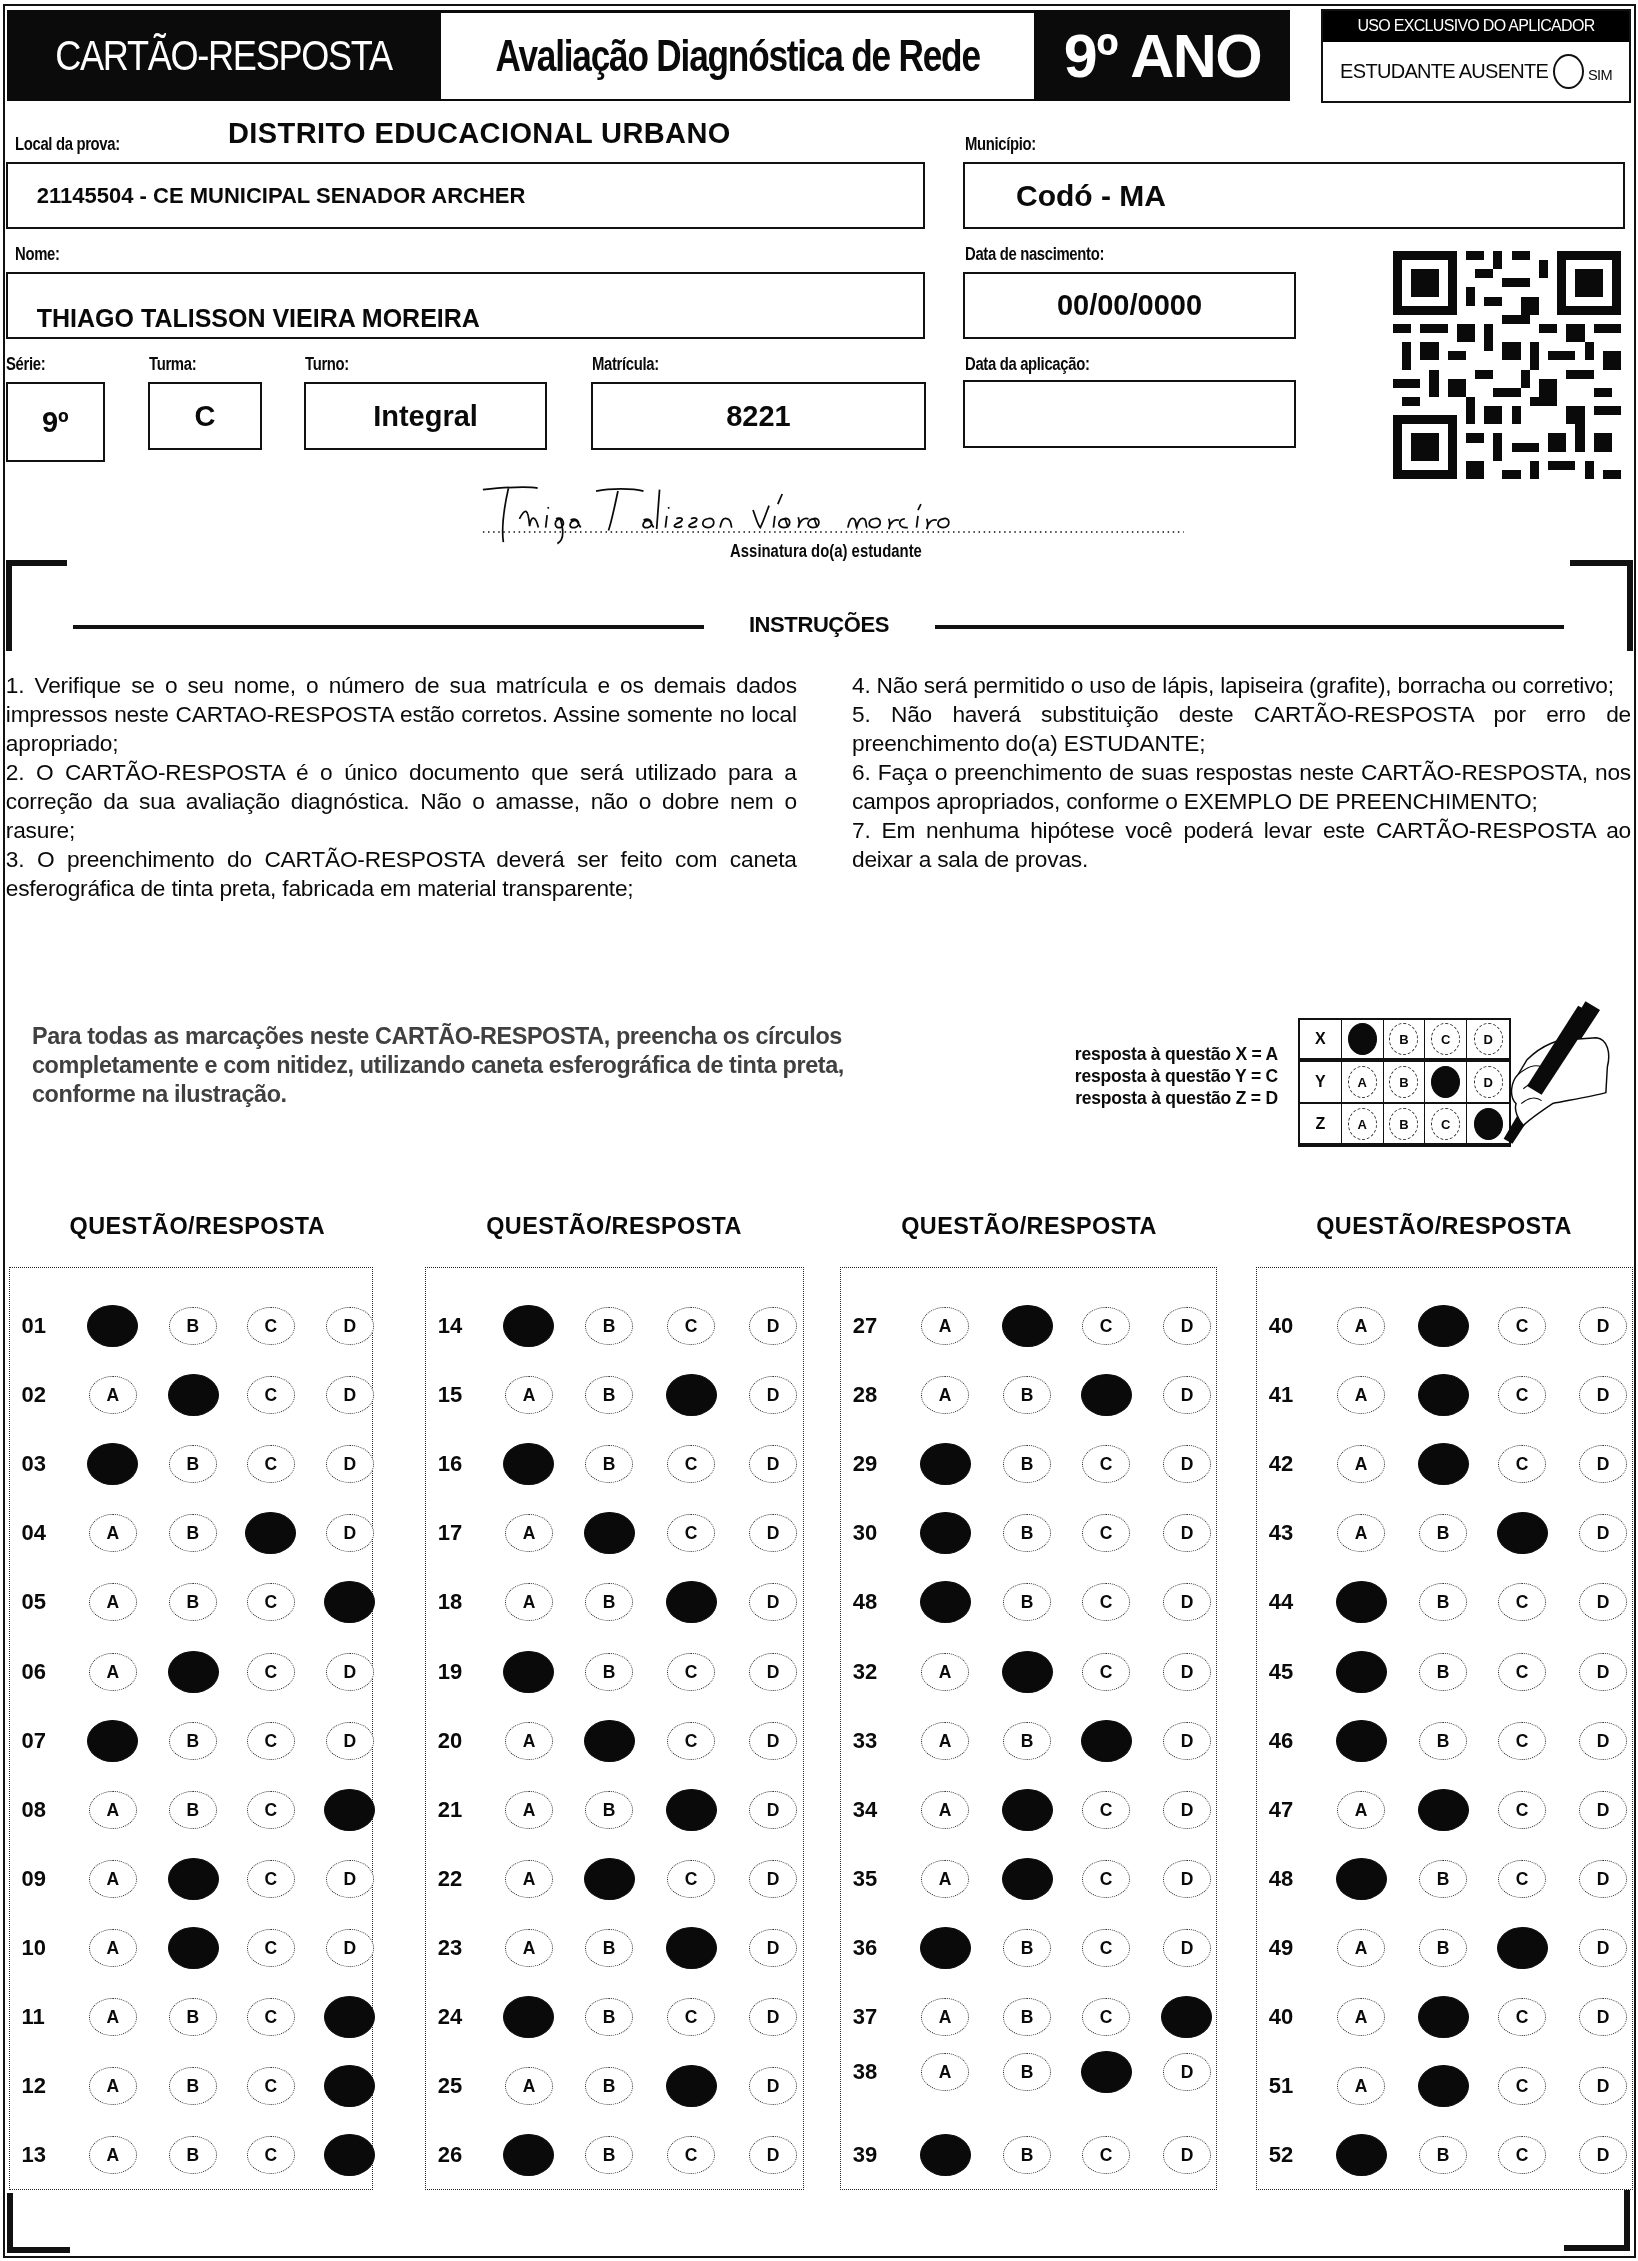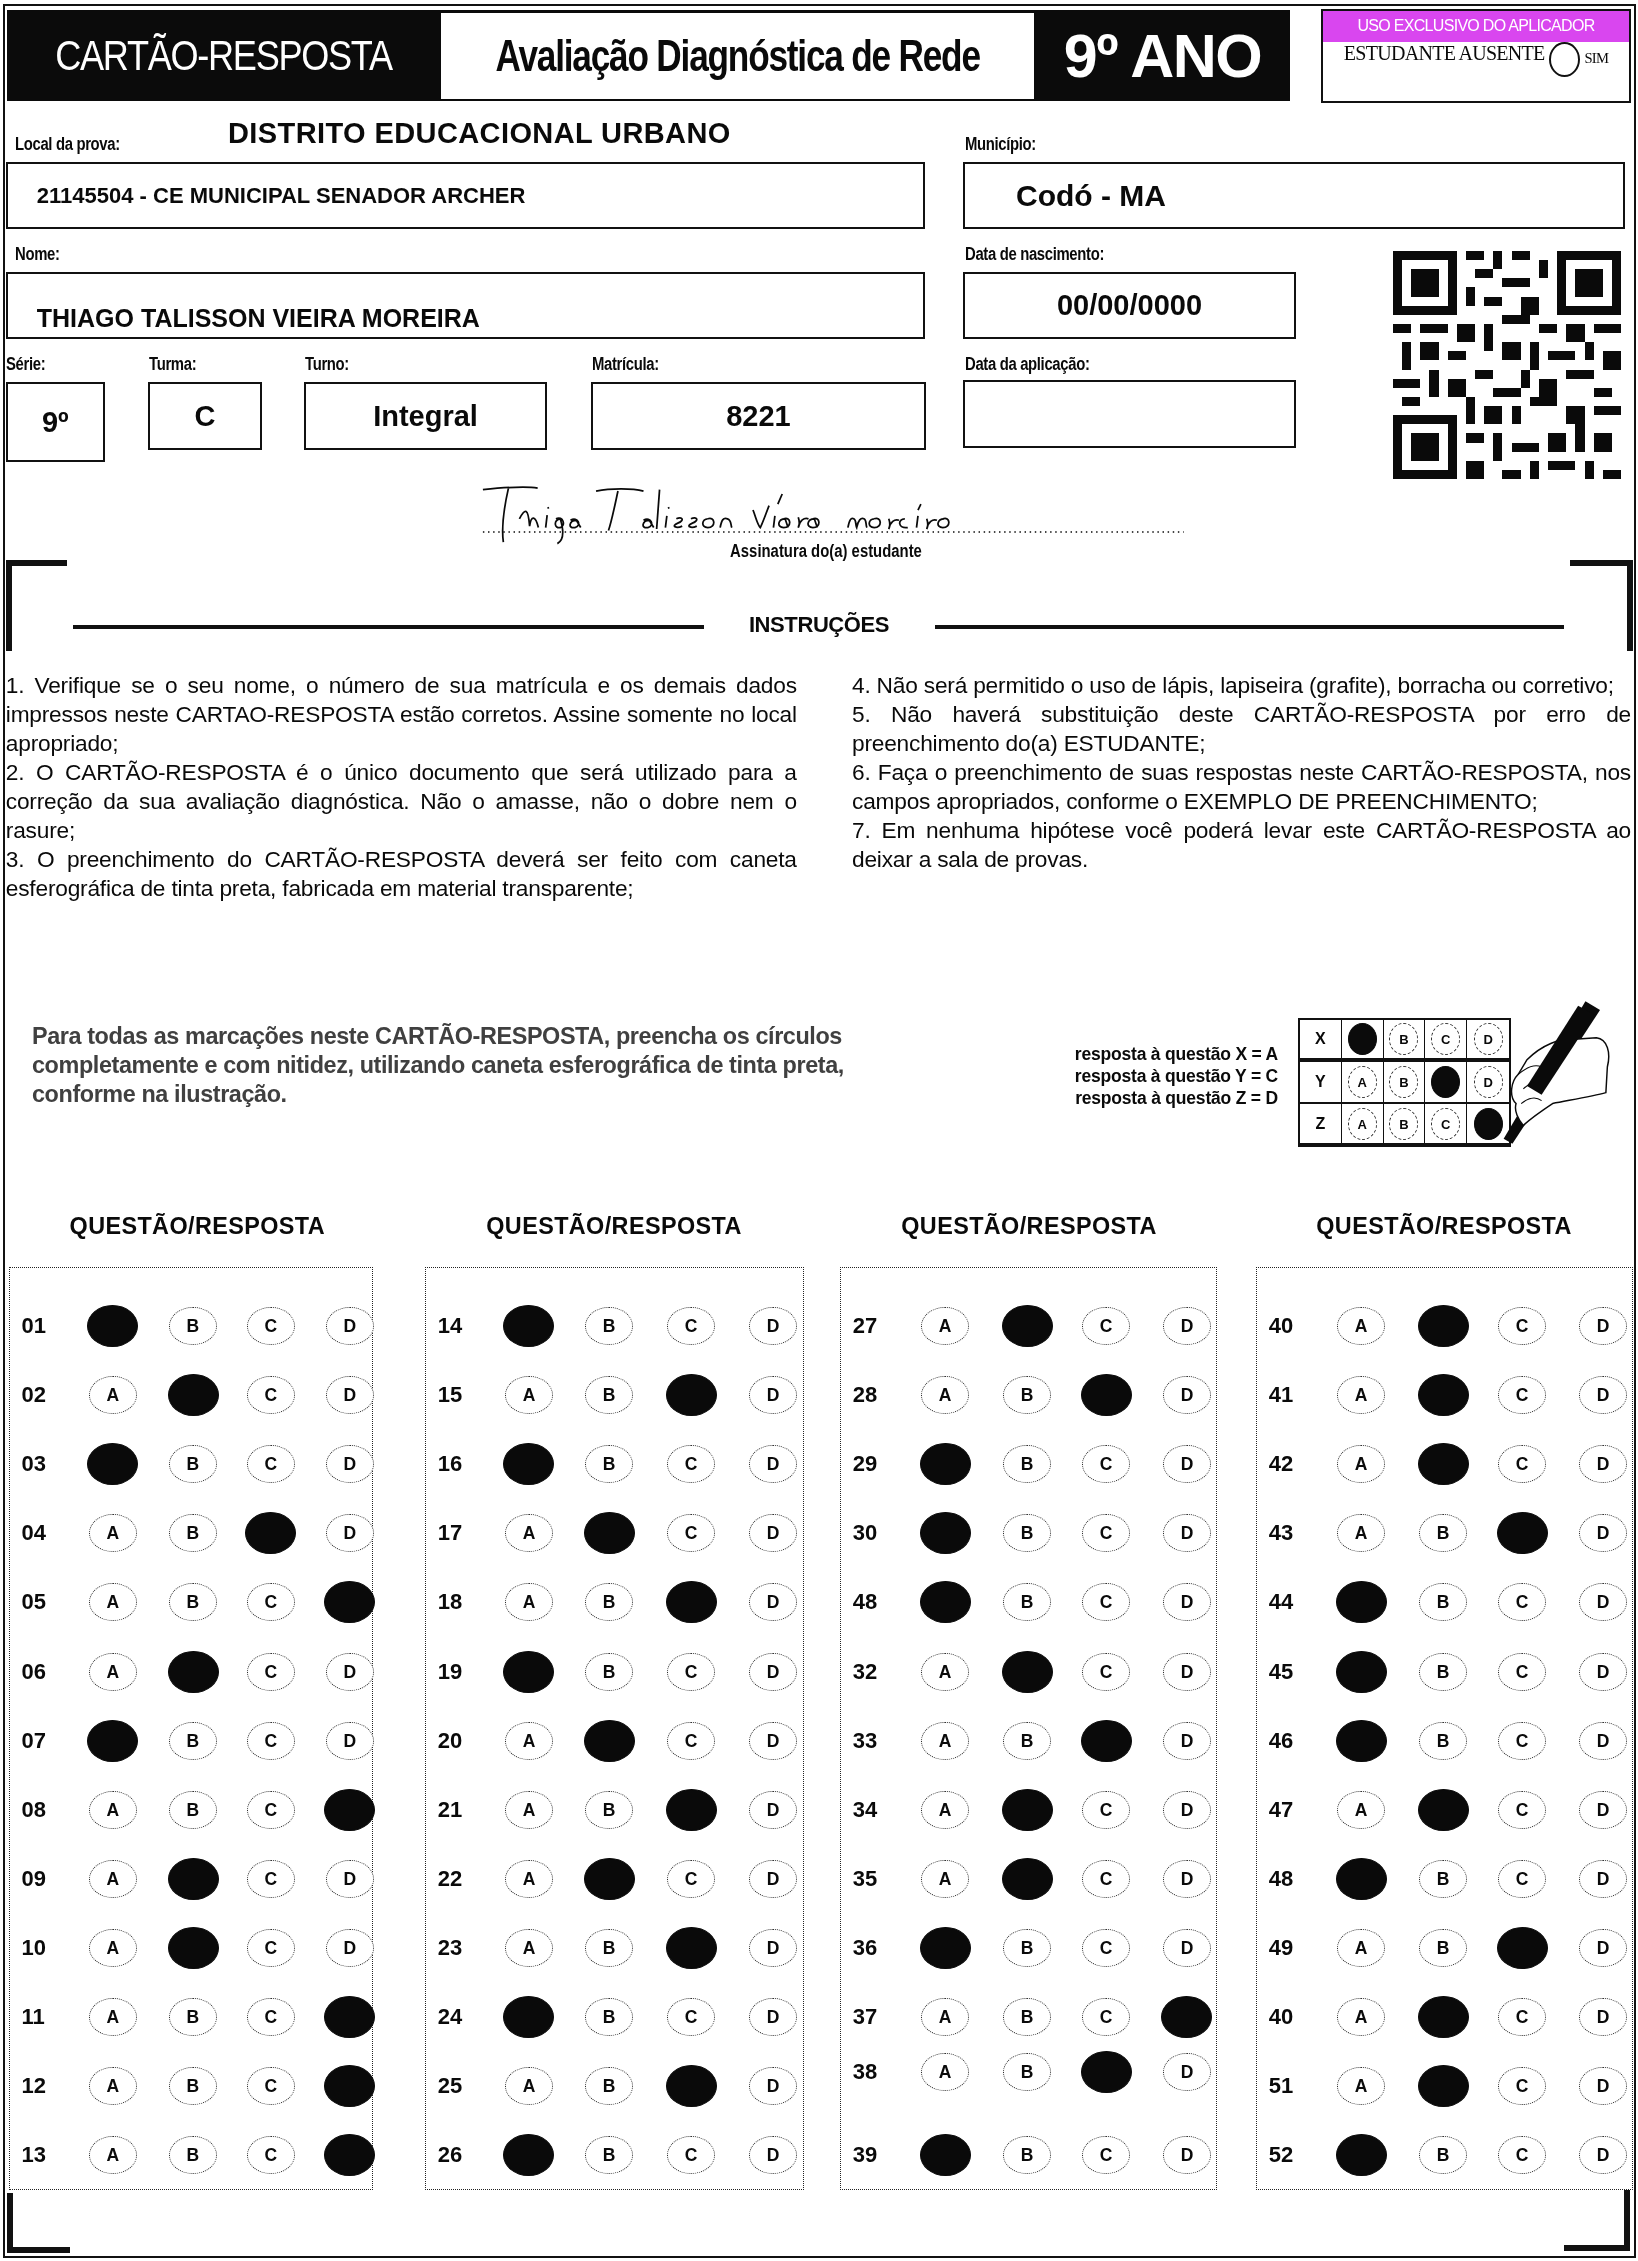--- a/index.html
+++ b/index.html
@@ -8,22 +8,22 @@
   .abs { position: absolute; }
   .page-border { position: absolute; left: 2.9px; top: 4.4px; width: 1633px; height: 2254px; border: 2.2px solid #111; }
 
   
   .hdr-black { left: 7.3px; top: 10.2px; width: 1283px; height: 91px; background: #0b0b0b; }
   .hdr-title-left { left: 7.3px; top: 10.2px; width: 433px; height: 91px; color: #fff; font-family: "Liberation Sans", sans-serif; font-size: 42px; display: flex; align-items: center; justify-content: center; letter-spacing: -1.5px; transform: scaleX(0.86); transform-origin: center; }
   .hdr-white { left: 441px; top: 13px; width: 593px; height: 86px; background: #fff; display: flex; align-items: center; justify-content: center; }
   .hdr-white span { font-size: 44px; font-weight: bold; letter-spacing: -1.5px; transform: scaleX(0.8); display: inline-block; white-space: nowrap; }
   .hdr-grade { left: 1035px; top: 10.2px; width: 255px; height: 91px; color: #fff; font-size: 61px; font-weight: bold; display: flex; align-items: center; justify-content: center; letter-spacing: -1.5px; }
   .apl-box { left: 1321px; top: 8.8px; width: 310px; height: 94px; border: 2.2px solid #111; background: #fff; }
-  .apl-top { position: absolute; left: 0; top: 0; right: 0; height: 31px; background: #d946ef; color: #fff; font-size: 16px; display: flex; align-items: center; justify-content: center; letter-spacing: -0.7px; }
-  .apl-body { position: absolute; left: 0; right: 0; top: 31px; bottom: 0; display: flex; justify-content: center; gap: 4.4px; font-size: 20px; letter-spacing: -0.7px; font-family: Liberation Serif, serif; }
+  .apl-top { position: absolute; left: 0; top: 0; right: 0; height: 31px; background: #000000; color: #fff; font-size: 16px; display: flex; align-items: center; justify-content: center; letter-spacing: -0.7px; }
+  .apl-body { position: absolute; left: 0; right: 0; top: 31px; bottom: 0; display: flex; align-items: center; justify-content: center; gap: 4.4px; font-size: 20px; letter-spacing: -0.7px; }
   .apl-circle { width: 31px; height: 35px; border: 2.2px solid #111; border-radius: 50%; display: inline-block; }
   .apl-sim { font-size: 14.6px; margin-top: 8px; }
 
   
   .lbl { font-size: 17.5px; font-weight: bold; letter-spacing: -0.4px; transform: scaleX(0.85); transform-origin: left; white-space: nowrap; }
   .fbox { border: 2.2px solid #111; background: #fff; display: flex; align-items: center; }
   .fval { font-size: 25px; font-weight: bold; white-space: nowrap; }
   .district { left: 228px; top: 117px; font-size: 29px; font-weight: bold; letter-spacing: 0.4px; }
 
   

